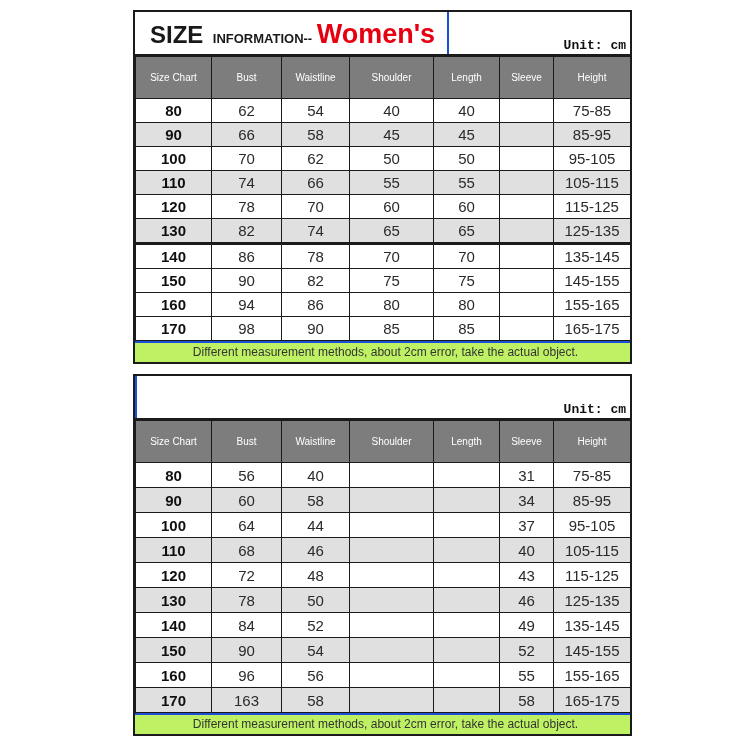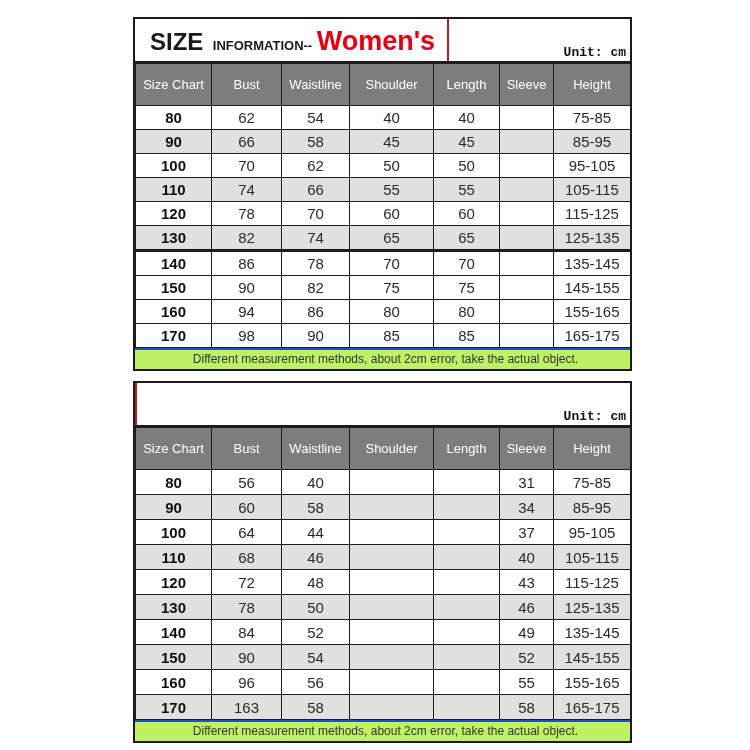--- a/index.html
+++ b/index.html
@@ -11,21 +11,21 @@
     font-family: "Liberation Sans", sans-serif;
     overflow: hidden;
   }
   .size-table {
     width: 495px;
     margin-left: 133px;
     border: 2px solid #1b1b1b;
     background: #ffffff;
     box-sizing: content-box;
   }
-  .size-table.first { margin-top: 17px; }
+  .size-table.first { margin-top: 10px; }
   .size-table.second { margin-top: 10px; }
 
   
   .title-row {
     display: flex;
     height: 42px;
     border-bottom: 2px solid #1b1b1b;
     background: #ffffff;
   }
   .title-main {
@@ -33,21 +33,21 @@
     padding-left: 15px;
     line-height: 44px;
     white-space: nowrap;
     overflow: hidden;
   }
   .t-brand  { font-size: 24px; font-weight: bold; color: #191919; }
   .t-label  { font-size: 13px; font-weight: bold; color: #191919; margin-left: 5px; }
   .t-subject{ font-size: 27px; font-weight: bold; color: #e60012; }
   .title-unit {
     flex: 1 1 auto;
-    border-left: 2px solid #b91c1c;
+    border-left: 2px solid #1d4ed8;
     position: relative;
   }
   .title-unit span {
     position: absolute;
     right: 4px;
     bottom: 1px;
     font-family: "Liberation Mono", monospace;
     font-size: 13px;
     font-weight: bold;
     color: #111111;
@@ -56,21 +56,21 @@
   
   table {
     width: 100%;
     border-collapse: collapse;
     table-layout: fixed;
   }
   th {
     background: #7d7d7d;
     color: #ffffff;
     font-weight: normal;
-    font-size: 13px;
+    font-size: 10px;
     height: 41px;
     border: 1px solid #1b1b1b;
     padding: 0;
     text-align: center;
   }
   td {
     text-align: center;
     font-size: 15px;
     color: #2a2a2a;
     height: 23px;

